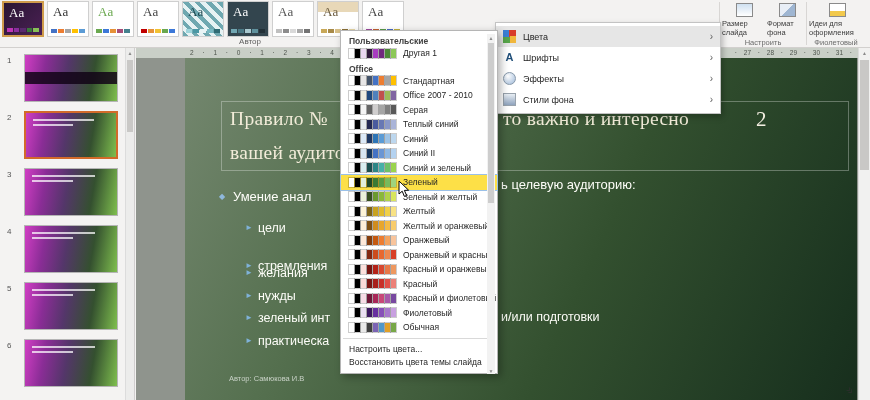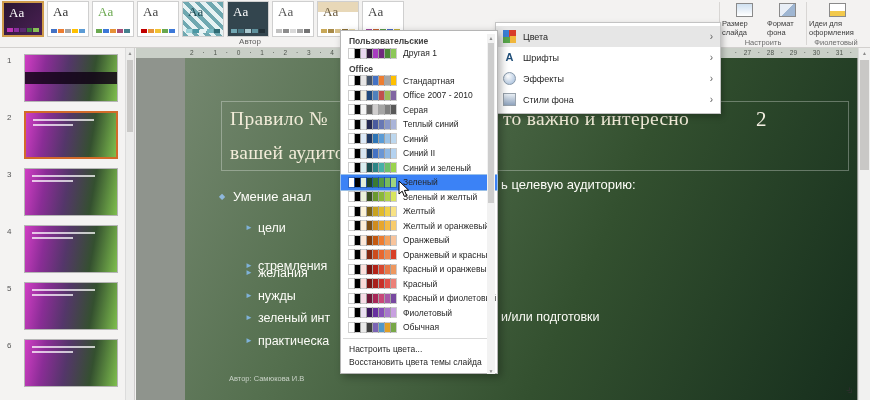--- a/index.html
+++ b/index.html
@@ -78,21 +78,21 @@
   .vmi-fonts{color:#1f4e79;font-weight:bold;font-size:11px;line-height:13px;text-align:center}
   .vmi-effects{border-radius:50%;background:radial-gradient(circle at 35% 30%,#ffffff,#9db8d8);border:1px solid #8899aa}
   .vmi-background-styles{background:linear-gradient(180deg,#e8eef4,#8fa3bd);border:1px solid #98a2ac}
   .vm-chevron{margin-left:auto;color:#5f5f5f;font-size:10px}
 
   
   .colors-menu{position:absolute;left:340px;top:30px;width:158px;background:#fff;border:1px solid #b5b5b5;
     box-shadow:3px 3px 8px rgba(0,0,0,0.3);z-index:50;padding:2px 0 6px}
   .cm-header{font-size:8.5px;font-weight:bold;color:#3f3f3f;padding:3px 8px 2px;height:13px}
   .scheme-row{display:flex;align-items:center;height:14.5px;padding:0 13px 0 8px;cursor:default}
-  .scheme-row.hl{background:#3b82f6;outline:1px solid #9ac0e8}
+  .scheme-row.hl{background:#fde047;outline:1px solid #9ac0e8}
   .swatches{display:flex;gap:1px;margin-right:7px;flex:0 0 auto}
   .swatches span{width:5px;height:9px;outline:1px solid rgba(0,0,0,0.2)}
   .scheme-name{font-size:8.5px;color:#262626;white-space:nowrap}
   .cm-sep{border-top:1px solid #d9d9d9;margin:3px 2px 2px}
   .cm-footer{font-size:8.5px;color:#262626;padding:3px 8px;height:13px;white-space:nowrap;cursor:default}
   .cm-scroll{position:absolute;right:2px;top:3px;width:8px;height:340px;background:#f2f2f2;z-index:2}
   .cm-thumb{position:absolute;left:1px;right:1px;top:9px;height:160px;background:#cdcdcd}
   .cm-down{position:absolute;left:0;right:0;bottom:0;text-align:center;font-size:5px;color:#8a8a8a}
   .cm-up{position:absolute;left:0;right:0;top:1px;text-align:center;font-size:5px;color:#8a8a8a}
 

